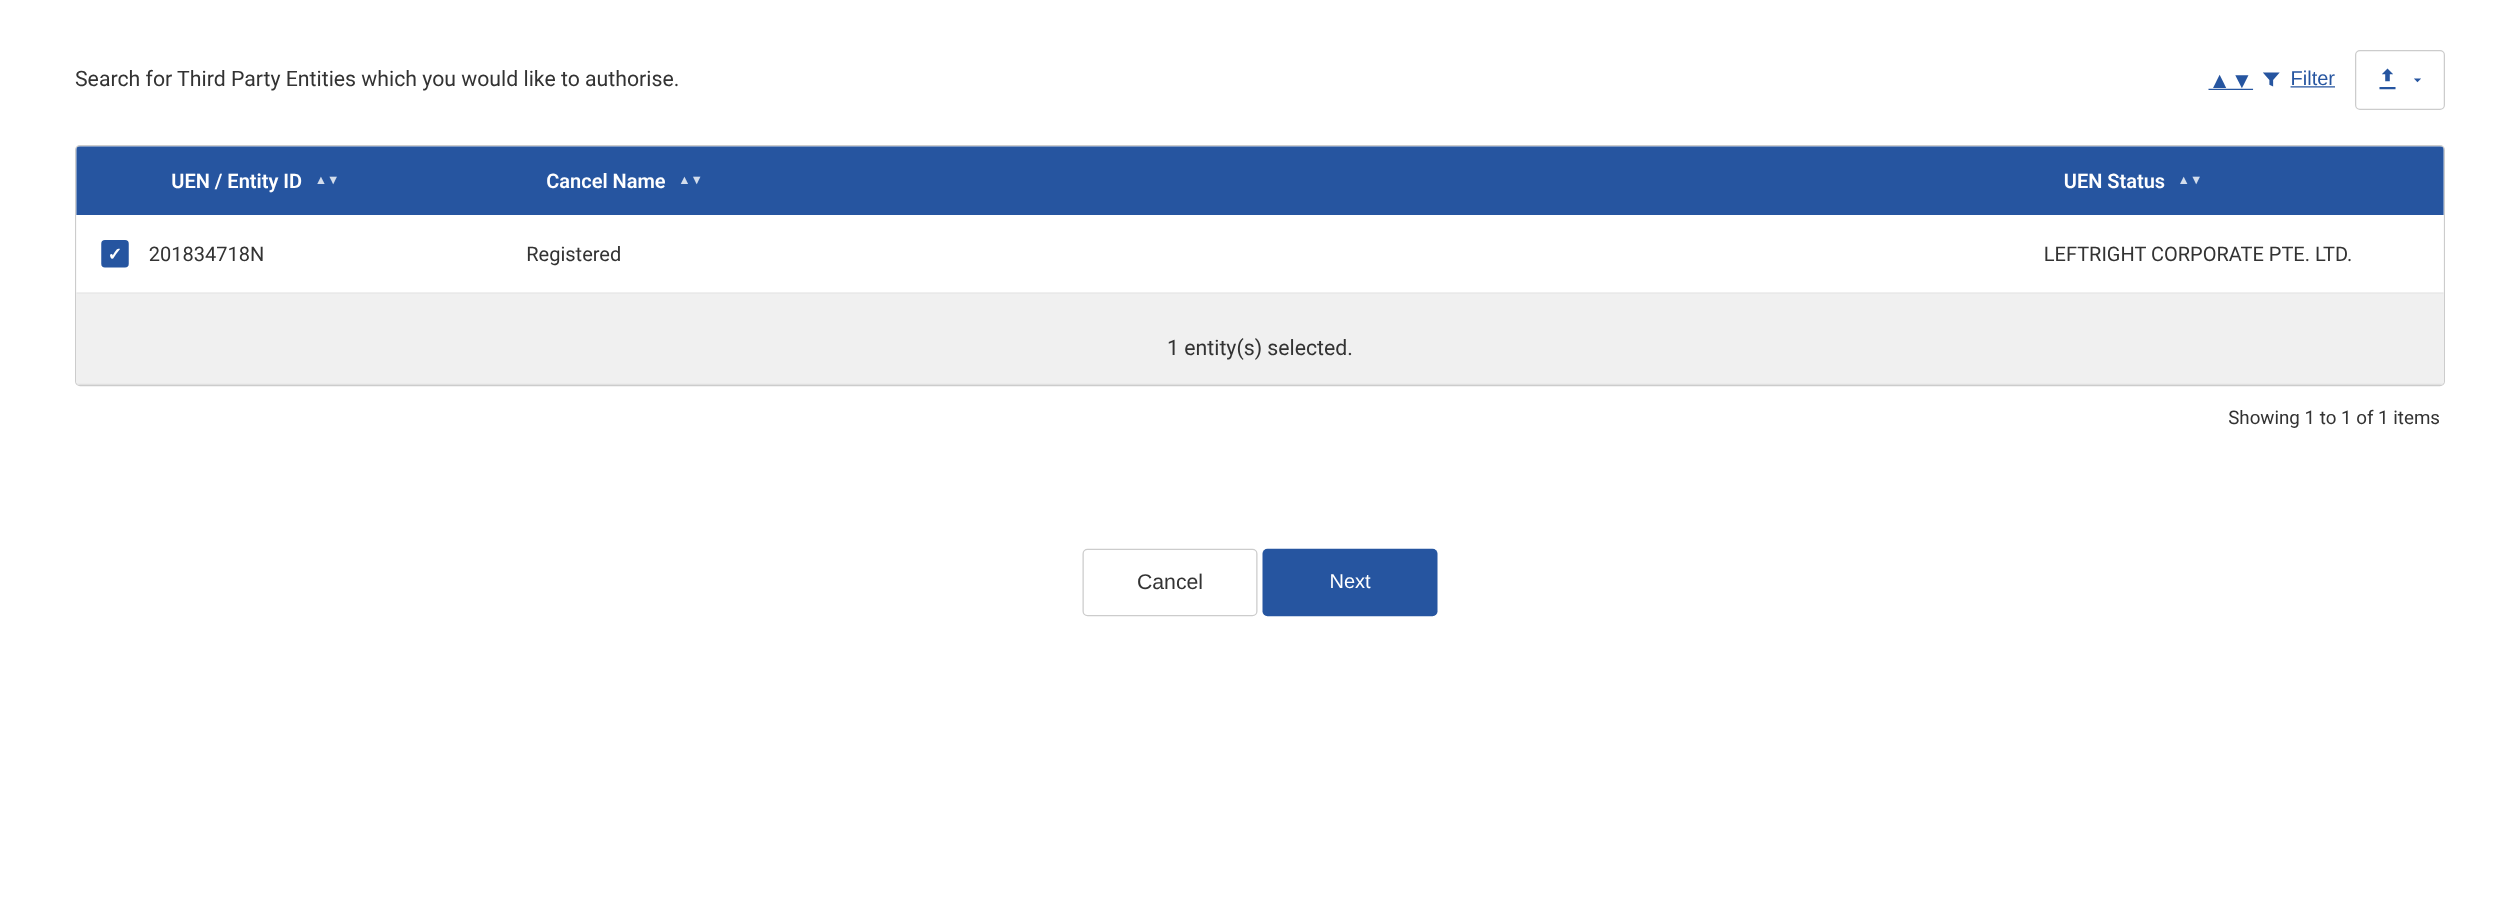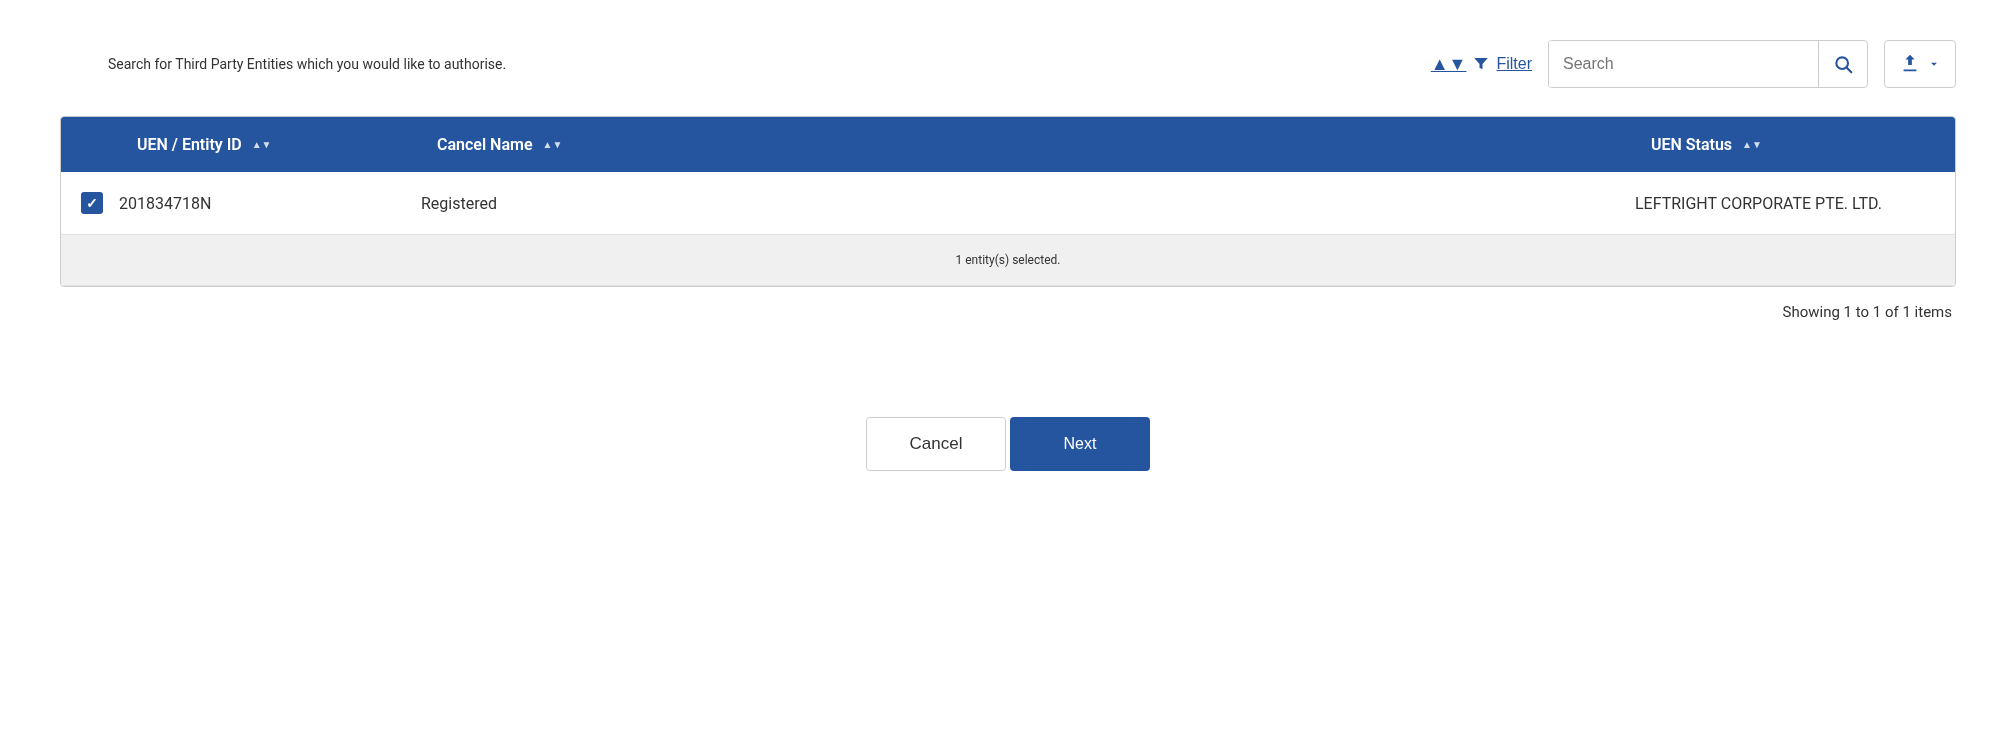--- a/index.html
+++ b/index.html
@@ -24,23 +24,22 @@
 
     
     .header-row {
       display: flex;
       align-items: center;
       justify-content: space-between;
       margin-bottom: 28px;
     }
 
     .header-description {
-      font-size: 14px;
-      color: #333;
-      margin-left: 48px;
+      font-size: 17px;
+      color: #333;
     }
 
     .header-controls {
       display: flex;
       align-items: center;
       gap: 16px;
     }
 
     .filter-btn {
       display: flex;
@@ -185,23 +184,24 @@
 
     .selected-row {
       display: grid;
       grid-template-columns: 1fr;
       background-color: #f0f0f0;
       border-bottom: 1px solid #e0e0e0;
     }
 
     .selected-info {
       padding: 18px 20px;
-      font-size: 12px;
+      font-size: 17px;
       color: #333;
       text-align: center;
+      margin-top: 16px;
     }
 
     
     .pagination-info {
       text-align: right;
       padding: 16px 4px;
       font-size: 15px;
       color: #333;
     }
 
@@ -244,29 +244,20 @@
     <span class="header-description">Search for Third Party Entities which you would like to authorise.</span>
     <div class="header-controls">
       <button class="filter-btn">
         <span class="filter-icon">▲▼</span>
 
         <svg width="18" height="18" viewBox="0 0 24 24" fill="#2655a0">
           <path d="M3 4h18l-7 8v7l-4-2V12L3 4z"></path>
         </svg>
         <span>Filter</span>
       </button>
-      <div class="search-box">
-        <input class="search-input" type="text" placeholder="Search" style="">
-        <button class="search-icon-btn">
-          <svg width="20" height="20" viewBox="0 0 24 24" fill="none" stroke="#2655a0" stroke-width="2.5" stroke-linecap="round" stroke-linejoin="round">
-            <circle cx="11" cy="11" r="7"></circle>
-            <line x1="16.5" y1="16.5" x2="22" y2="22"></line>
-          </svg>
-        </button>
-      </div>
       <button class="export-btn">
         <svg width="22" height="22" viewBox="0 0 24 24" fill="#2655a0">
           <path d="M5 20h14v-2H5v2zm7-18l-5 5h3v6h4V7h3l-5-5z"></path>
         </svg>
         <svg width="14" height="14" viewBox="0 0 24 24" fill="#2655a0">
           <path d="M7 10l5 5 5-5z"></path>
         </svg>
       </button>
     </div>
   </div>

